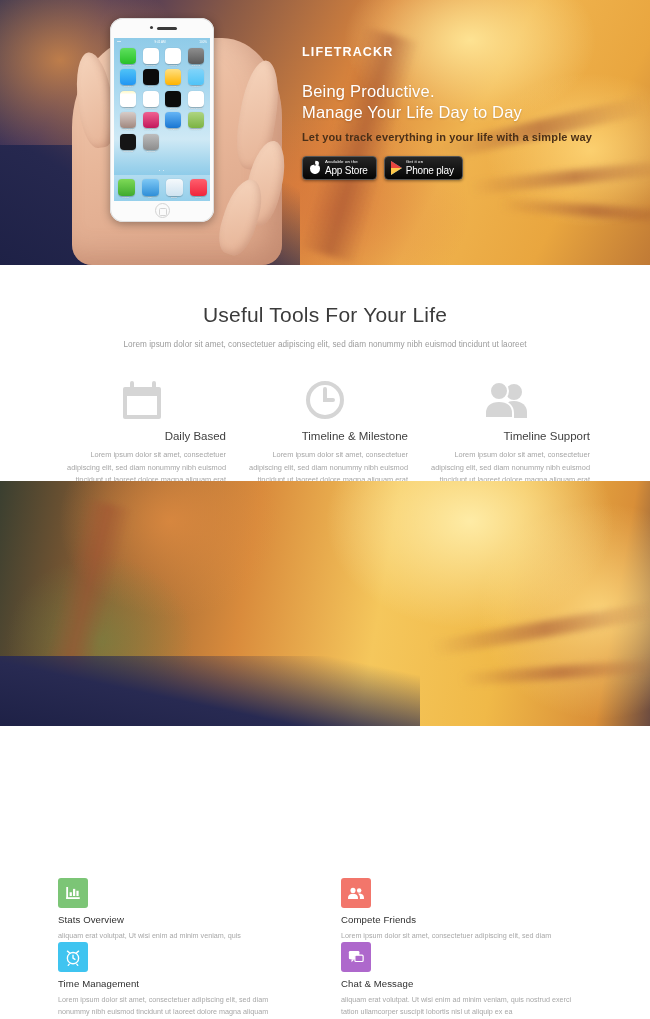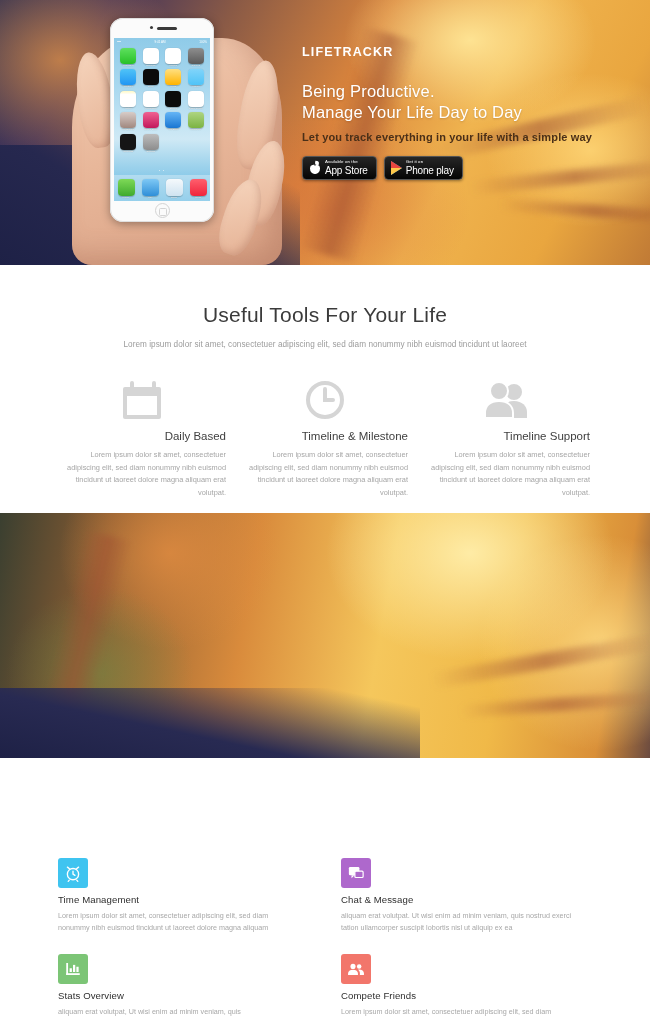--- a/index.html
+++ b/index.html
@@ -116,21 +116,21 @@
   }
   .apple-glyph:after {
     content:""; position:absolute; left:6px; top:0px; width:4px; height:4px; background:#fff;
     border-radius: 0 60% 0 60%; transform: rotate(12deg);
   }
   .play-glyph { width:0; height:0; border-left: 11px solid #4aa3dc; border-top: 7px solid transparent; border-bottom: 7px solid transparent; position:relative; }
   .play-glyph:before { content:""; position:absolute; left:-11px; top:-7px; width:0; height:0; border-left: 11px solid #e8463f; border-top:7px solid transparent; border-bottom:0 solid transparent; }
   .play-glyph:after { content:""; position:absolute; left:-11px; top:0px; width:0; height:0; border-left: 11px solid #ffc84a; border-bottom:7px solid transparent; border-top:0 solid transparent; }
 
   
-  .tools { padding: 38px 0 0; background:#fff; height: 248px; }
+  .tools { padding: 38px 0 0; background:#fff; height: 216px; }
   .tools h2 {
     text-align:center; font-size: 21px; font-weight: 300; color:#3b3b3b; letter-spacing:.2px;
   }
   .tools .sub {
     text-align:center; font-size: 8.2px; color:#9b9b9b; margin-top: 13px; letter-spacing:.05px;
   }
   .cols { display:flex; margin-top: 30px; padding: 0 52px; gap: 0; }
   .col { flex:1; text-align:right; padding: 0 8px; }
   .tool-icon { height: 42px; display:flex; align-items:center; justify-content:center; color:#d3d3d3; }
   .col h3 { font-size: 11.5px; font-weight: 400; color:#3f3f3f; margin-top: 9px; }
@@ -367,45 +367,20 @@
     <div class="show-bg">
       <div class="show-streak t1"></div>
       <div class="show-streak t2"></div>
       <div class="show-streak t3"></div>
       <div class="show-dark"></div>
     </div>
 
   </section>
 
   <section class="features">
-    <div class="frow">
-      <div class="fcell">
-        <div class="ficon" style="background:#3fc4f0">
-          <svg width="18" height="18" viewBox="0 0 24 24" fill="none" stroke="#fff" stroke-width="1.8">
-            <circle cx="12" cy="13.5" r="7.5"></circle>
-            <path d="M12 9.5v4l2.6 1.6" stroke-linecap="round"></path>
-            <path d="M4.6 4.2l3 2.4M19.4 4.2l-3 2.4M7 21.5l-1.4 1.6M17 21.5l1.4 1.6" stroke-linecap="round"></path>
-          </svg>
-        </div>
-        <h4>Time Management</h4>
-        <p>Lorem ipsum dolor sit amet, consectetuer adipiscing elit, sed diam nonummy nibh euismod tincidunt ut laoreet dolore magna aliquam</p>
-      </div>
-      <div class="fcell right">
-        <div class="ficon" style="background:#ae68cc">
-          <svg width="18" height="18" viewBox="0 0 24 24">
-            <rect x="2.5" y="4" width="14" height="11" rx="1.6" fill="#fff"></rect>
-            <path d="M6 15h4l-4 4z" fill="#fff"></path>
-            <rect x="10.5" y="9.5" width="11" height="8.5" rx="1.4" fill="#ae68cc" stroke="#fff" stroke-width="1.6"></rect>
-          </svg>
-        </div>
-        <h4>Chat &amp; Message</h4>
-        <p>aliquam erat volutpat. Ut wisi enim ad minim veniam, quis nostrud exerci tation ullamcorper suscipit lobortis nisl ut aliquip ex ea</p>
-      </div>
-    </div>
-
     <div class="frow frow2">
       <div class="fcell">
         <div class="ficon" style="background:#7cc576">
           <svg width="18" height="18" viewBox="0 0 24 24" fill="#fff">
             <rect x="3" y="4" width="2.4" height="16"></rect>
             <rect x="3" y="17.6" width="18" height="2.4"></rect>
             <rect x="7.5" y="11" width="3" height="5"></rect>
             <rect x="12" y="6.5" width="3" height="9.5"></rect>
             <rect x="16.5" y="9" width="3" height="7"></rect>
           </svg>
@@ -419,15 +394,40 @@
             <circle cx="8" cy="8.5" r="3.4"></circle>
             <circle cx="16.2" cy="8.8" r="3"></circle>
             <path d="M8 13c4 0 6.6 2.2 6.6 5.2V20H1.4v-1.8C1.4 15.2 4 13 8 13z"></path>
             <path d="M16.2 12.8c3.6 0 6.4 2 6.4 4.8V20h-5.4v-2.2c0-1.9-.9-3.6-2.4-4.7.4-.2.9-.3 1.4-.3z"></path>
           </svg>
         </div>
         <h4>Compete Friends</h4>
         <p>Lorem ipsum dolor sit amet, consectetuer adipiscing elit, sed diam</p>
       </div>
     </div>
+
+    <div class="frow">
+      <div class="fcell">
+        <div class="ficon" style="background:#3fc4f0">
+          <svg width="18" height="18" viewBox="0 0 24 24" fill="none" stroke="#fff" stroke-width="1.8">
+            <circle cx="12" cy="13.5" r="7.5"></circle>
+            <path d="M12 9.5v4l2.6 1.6" stroke-linecap="round"></path>
+            <path d="M4.6 4.2l3 2.4M19.4 4.2l-3 2.4M7 21.5l-1.4 1.6M17 21.5l1.4 1.6" stroke-linecap="round"></path>
+          </svg>
+        </div>
+        <h4>Time Management</h4>
+        <p>Lorem ipsum dolor sit amet, consectetuer adipiscing elit, sed diam nonummy nibh euismod tincidunt ut laoreet dolore magna aliquam</p>
+      </div>
+      <div class="fcell right">
+        <div class="ficon" style="background:#ae68cc">
+          <svg width="18" height="18" viewBox="0 0 24 24">
+            <rect x="2.5" y="4" width="14" height="11" rx="1.6" fill="#fff"></rect>
+            <path d="M6 15h4l-4 4z" fill="#fff"></path>
+            <rect x="10.5" y="9.5" width="11" height="8.5" rx="1.4" fill="#ae68cc" stroke="#fff" stroke-width="1.6"></rect>
+          </svg>
+        </div>
+        <h4>Chat &amp; Message</h4>
+        <p>aliquam erat volutpat. Ut wisi enim ad minim veniam, quis nostrud exerci tation ullamcorper suscipit lobortis nisl ut aliquip ex ea</p>
+      </div>
+    </div>
   </section>
 
 </div>
 
 </body></html>

